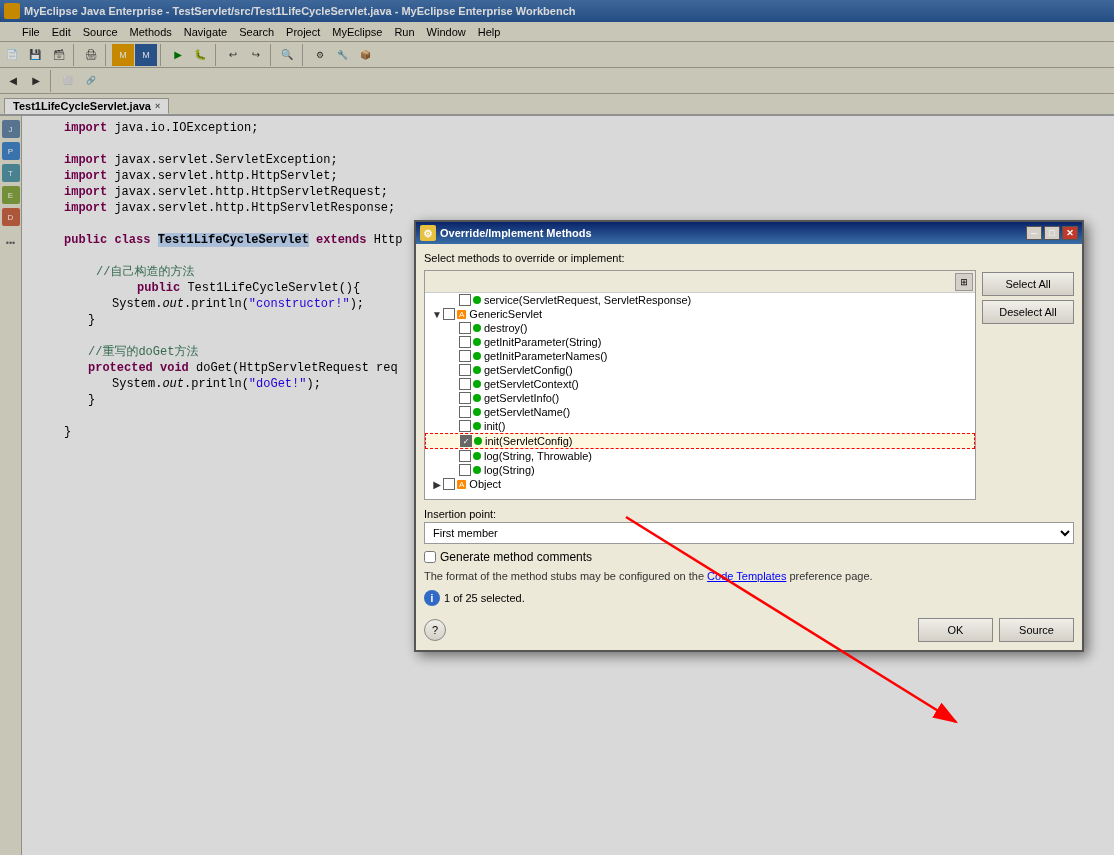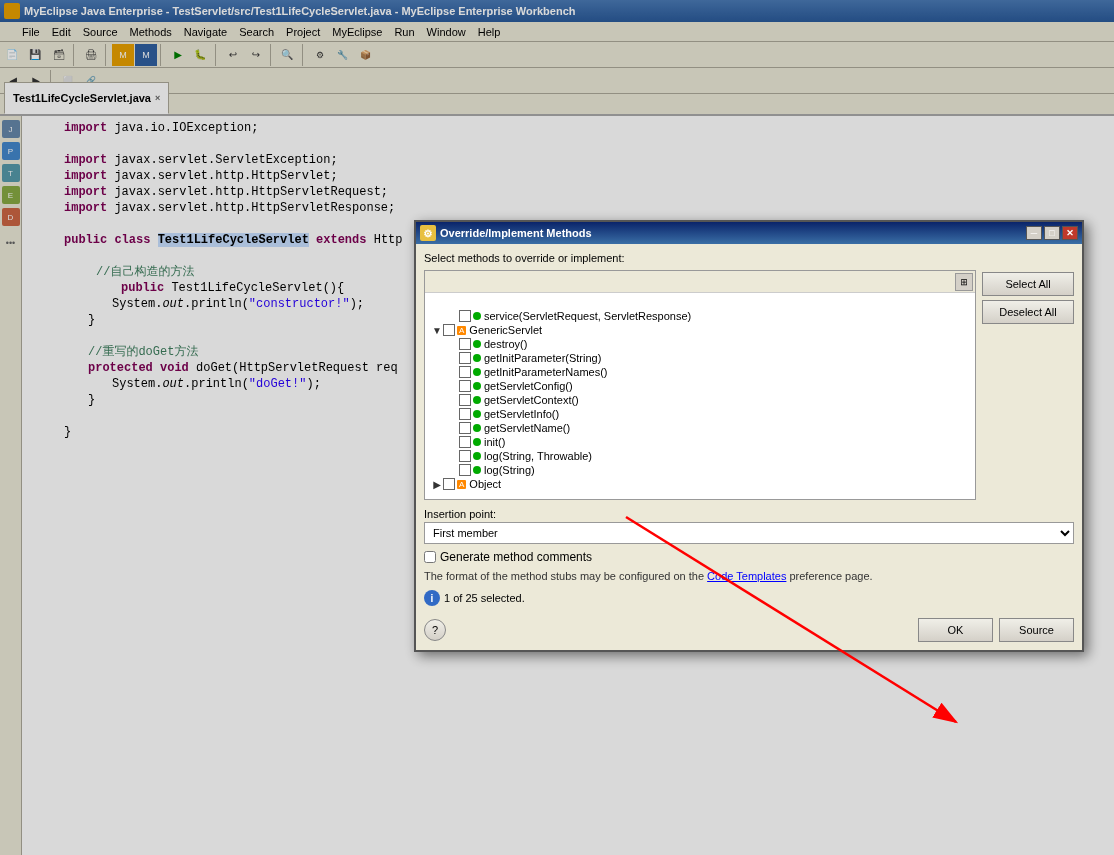--- a/index.html
+++ b/index.html
@@ -68,21 +68,21 @@
       border-bottom: 2px solid #aaa;
     }
     .tab {
       background: #d4d0c8;
       border: 1px solid #aca899;
       border-bottom: none;
       padding: 2px 8px;
       font-size: 11px;
       cursor: pointer;
       display: flex; align-items: center; gap: 4px;
-      height: 32px;
+      height: 16px;
     }
     .tab.active { background: white; border-bottom: 1px solid white; font-weight: bold; }
     .tab-close { font-size: 9px; cursor: pointer; color: #666; }
 
     
     #main {
       display: flex;
       height: calc(855px - 22px - 20px - 26px - 26px - 22px);
       background: #ece9d8;
     }
@@ -333,21 +333,21 @@
       <span class="line-num"></span>
       <span><span class="kw">public class</span> <span style="background:#c8e0ff;font-weight:bold;">Test1LifeCycleServlet</span> <span class="kw">extends</span> Http</span>
     </div>
     <div class="code-line"><span class="line-num"></span><span>&nbsp;</span></div>
     <div class="code-line">
       <span class="line-num"></span>
       <span><span style="margin-left:32px;" class="comment">//自己构造的方法</span></span>
     </div>
     <div class="code-line">
       <span class="line-num"></span>
-      <span><span style="margin-left:24px;padding-left:33px;"><span class="kw">public</span> Test1LifeCycleServlet(){</span></span>
+      <span><span style="margin-left:40px;padding-left:33px;"><span class="kw">public</span> Test1LifeCycleServlet(){</span></span>
     </div>
     <div class="code-line">
       <span class="line-num"></span>
       <span><span style="margin-left:48px;">System.<span style="font-style:italic;">out</span>.println(<span class="string">"constructor!"</span>);</span></span>
     </div>
     <div class="code-line">
       <span class="line-num"></span>
       <span><span style="margin-left:24px;">}</span></span>
     </div>
     <div class="code-line"><span class="line-num"></span><span>&nbsp;</span></div>
@@ -393,21 +393,21 @@
     <div id="dialog-body">
       <div id="dialog-instruction">Select methods to override or implement:</div>
 
       <div id="dialog-methods-area">
 
         <div style="flex:1;display:flex;flex-direction:column;border:1px solid #999;height:230px;background:white;">
 
           <div style="height:22px;background:#ece9d8;border-bottom:1px solid #ccc;display:flex;align-items:center;justify-content:flex-end;padding:0 2px;">
             <div style="width:18px;height:18px;border:1px solid #999;background:#d4d0c8;display:flex;align-items:center;justify-content:center;font-size:9px;cursor:pointer;">⊞</div>
           </div>
-          <div id="methods-tree" style="border:none;height:calc(230px - 22px);margin-top:16px;">
+          <div id="methods-tree" style="border:none;height:calc(230px - 22px);">
 
             <div class="tree-item">
               <span style="display:inline-block;width:32px;"></span>
               <span class="tree-checkbox"></span>
               <span class="method-dot"></span>
               <span>service(ServletRequest, ServletResponse)</span>
             </div>
 
             <div class="tree-item">
               <span style="display:inline-block;width:4px;"></span>
@@ -466,20 +466,26 @@
               <span>getServletName()</span>
             </div>
 
             <div class="tree-item">
               <span style="display:inline-block;width:32px;"></span>
               <span class="tree-checkbox"></span>
               <span class="method-dot"></span>
               <span>init()</span>
             </div>
 
+            <div class="tree-item highlighted" style="border:1px dashed red;background:#fff8e0;">
+              <span style="display:inline-block;width:32px;"></span>
+              <span class="tree-checkbox checked"></span>
+              <span class="method-dot"></span>
+              <span>init(ServletConfig)</span>
+            </div>
 
             <div class="tree-item">
               <span style="display:inline-block;width:32px;"></span>
               <span class="tree-checkbox"></span>
               <span class="method-dot"></span>
               <span>log(String, Throwable)</span>
             </div>
 
             <div class="tree-item">
               <span style="display:inline-block;width:32px;"></span>

